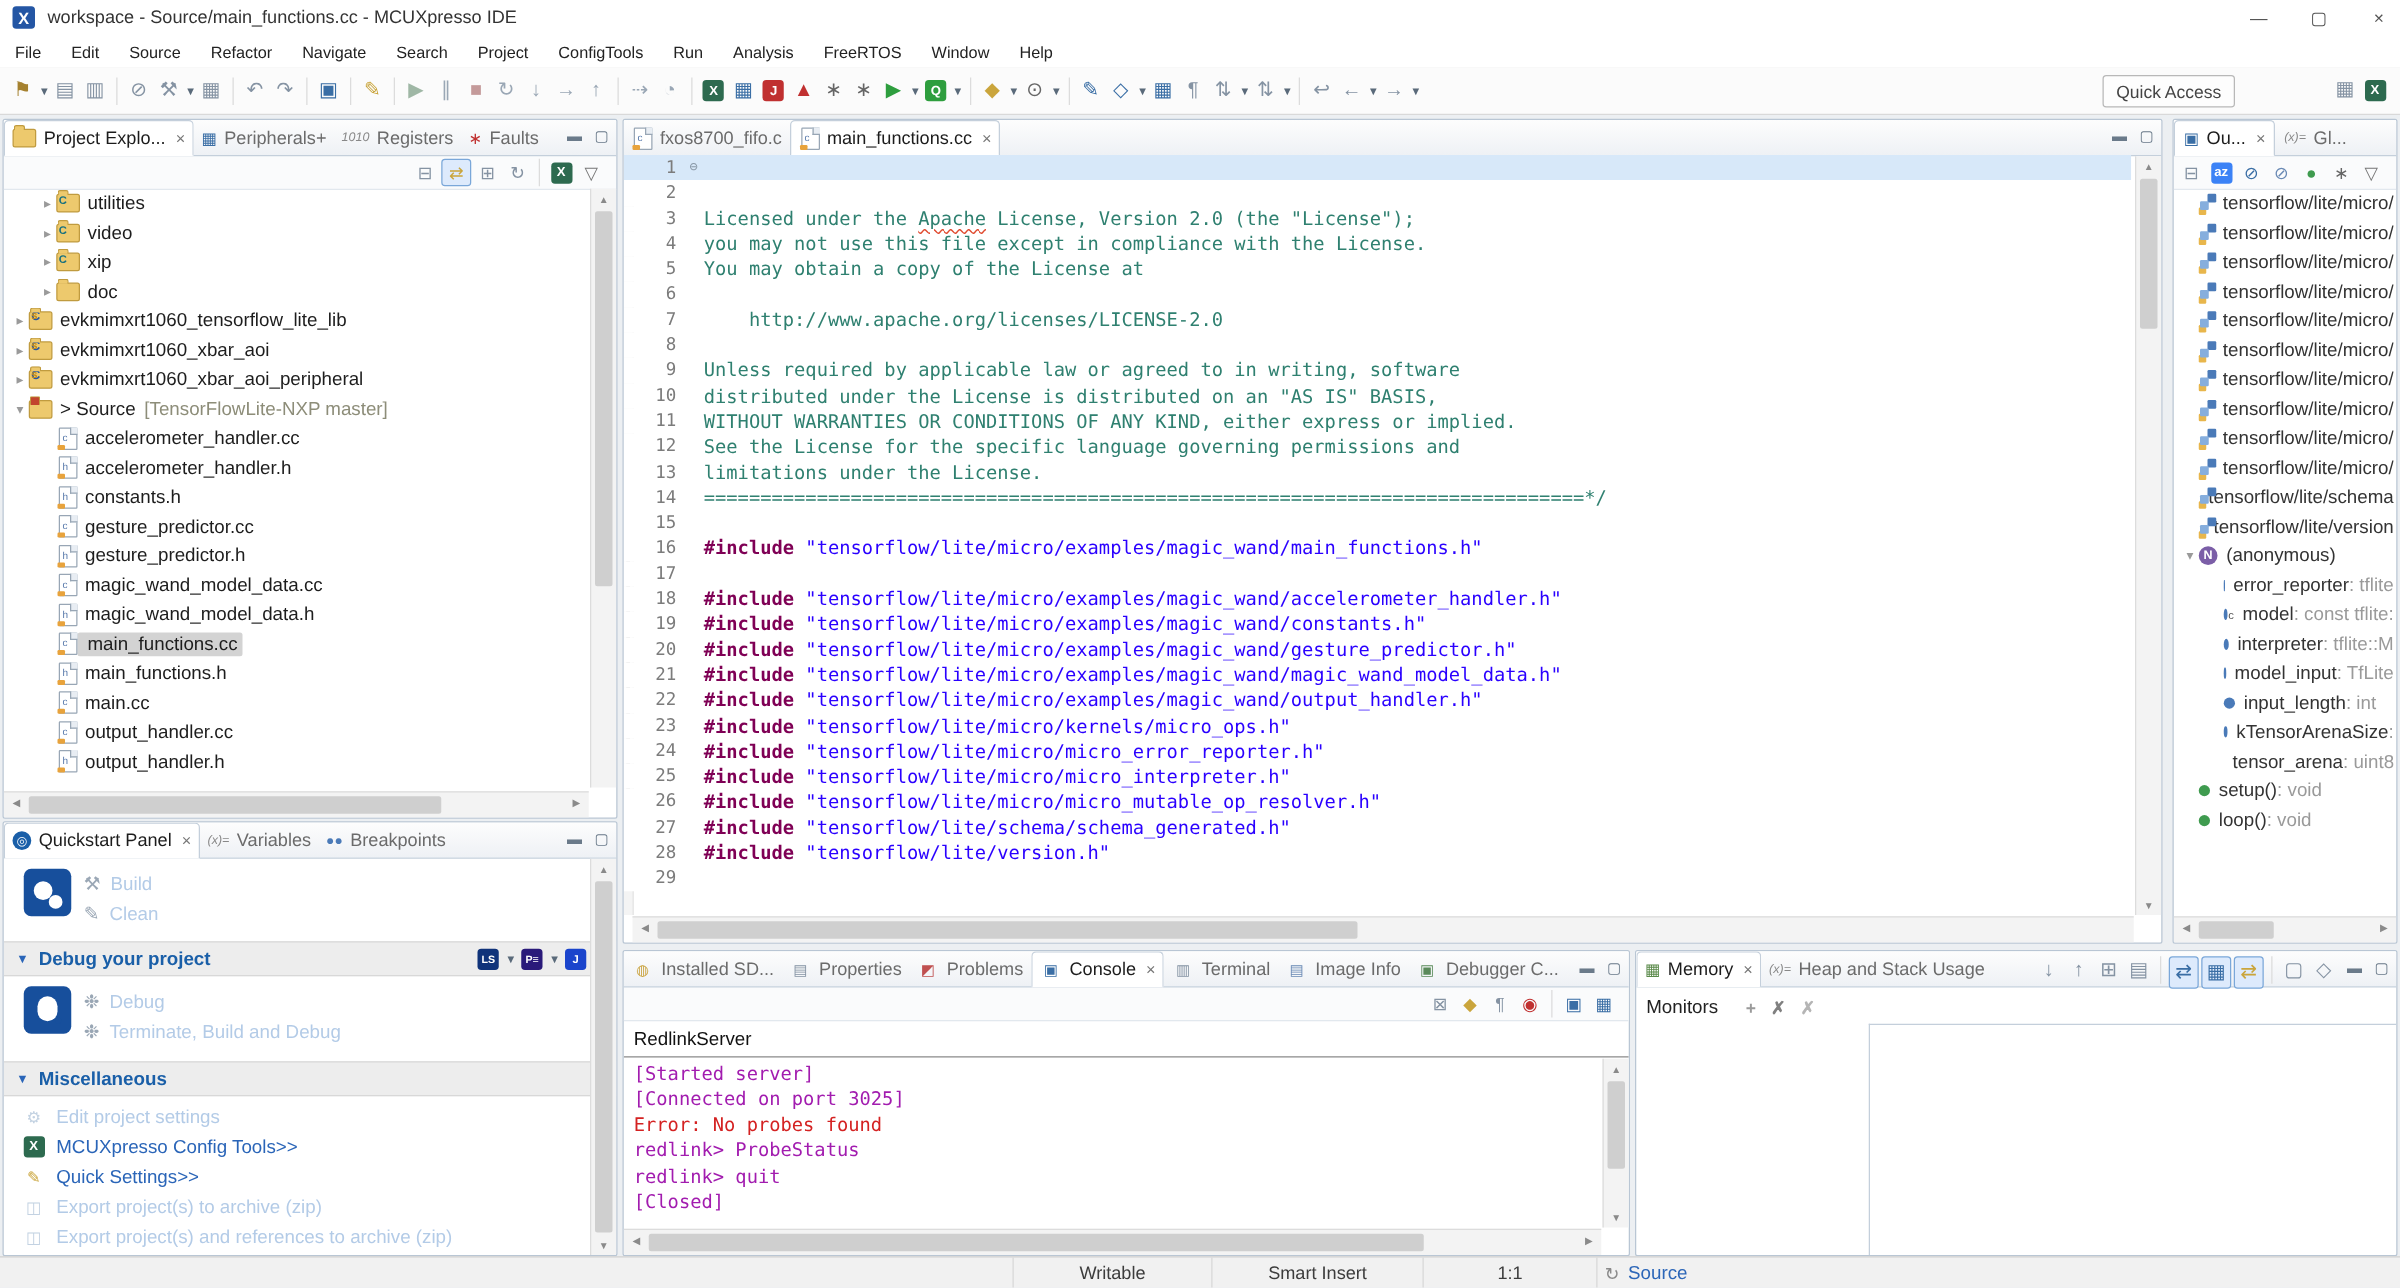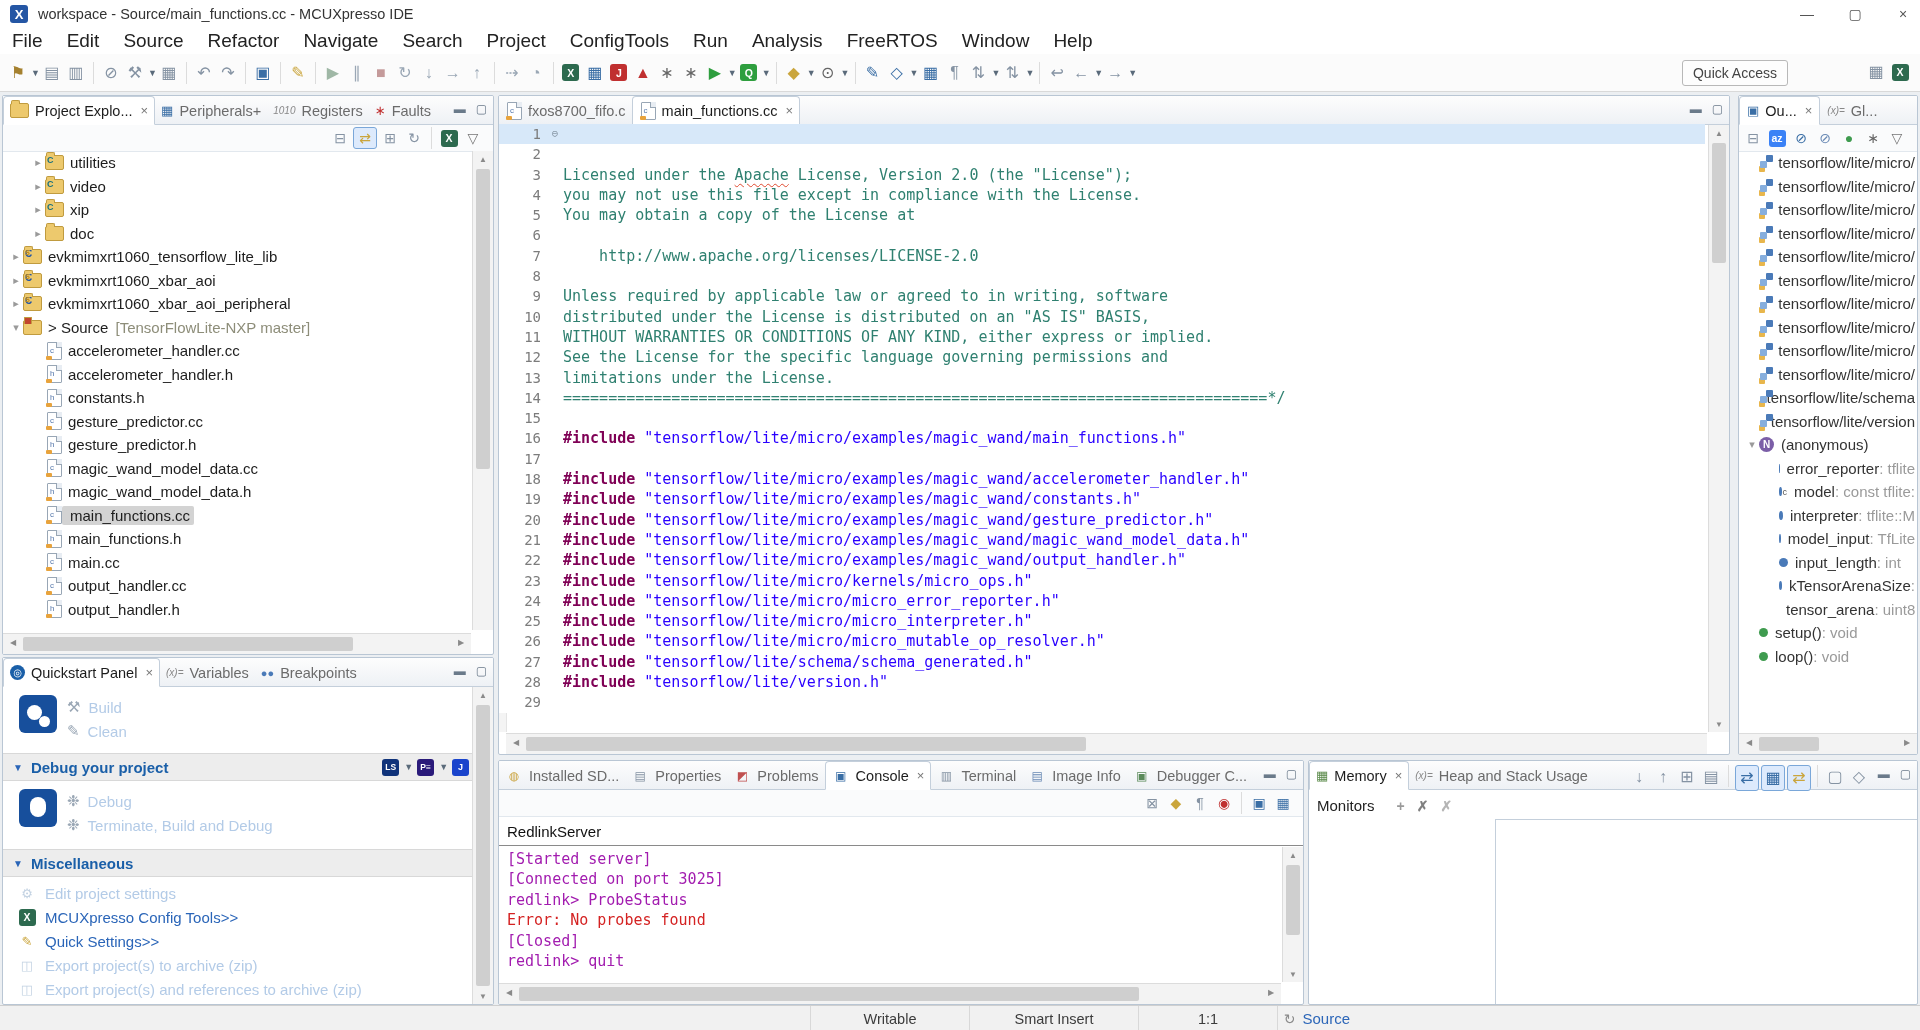--- a/index.html
+++ b/index.html
@@ -8,21 +8,21 @@
        -webkit-font-smoothing:antialiased}
   .abs{position:absolute}
   
   #titlebar{left:0;top:0;width:1920px;height:28px;background:#fff;border-bottom:1px solid #e3e3e3;display:flex;align-items:center}
   .app-ico{width:18px;height:18px;background:#2456a4;border-radius:3px;color:#fff;font-weight:bold;font-size:13px;
            display:flex;align-items:center;justify-content:center;margin:0 10px 0 10px}
   #titlebar .ttl{font-size:14.5px;color:#333}
   .winbtns{position:absolute;right:6px;top:0;height:28px;display:flex;align-items:center;gap:26px;color:#555;font-size:14px}
   .winbtns span{width:22px;text-align:center;cursor:default}
   #menubar{left:0;top:28px;width:1920px;height:26px;background:#fff;display:flex;align-items:center;border-bottom:1px solid #ececec}
-  #menubar .mi{padding:0 12px;color:#222;font-size:19px}
+  #menubar .mi{padding:0 12px;color:#222;font-size:13px}
   #toolbar{left:0;top:54px;width:1920px;height:38px;background:#fbfbfb;border-bottom:1px solid #d9d9d9;display:flex;align-items:center;padding-left:6px;box-sizing:border-box}
   .tbi{display:inline-flex;align-items:center;justify-content:center;min-width:22px;height:24px;font-size:16px;margin:0 1px;border-radius:3px}
   .tbi .g{line-height:1}
   .tbsep{width:1px;height:22px;background:#dcdcdc;margin:0 5px}
   .dd{font-size:9px;color:#5a6a7a;margin-left:1px}
   .badge{display:inline-flex;align-items:center;justify-content:center;width:17px;height:17px;border-radius:3px;color:#fff;font-weight:bold;font-size:10.5px}
   #qa{position:absolute;right:132px;top:60px;height:24px;border:1px solid #b8b8b8;border-radius:3px;background:#fdfdfd;
       display:flex;align-items:center;padding:0 10px;font-size:14px;color:#444}
   #tb-right{position:absolute;right:8px;top:60px;display:flex;align-items:center}
   
@@ -902,24 +902,24 @@
       </span>
       <span class="tbi">
         <span class="g" style="color: rgb(58, 110, 165);">▦</span>
       </span>
     </div>
   <div id="console-title">RedlinkServer</div>
   <div id="console-rule"></div>
   <div id="console-pre">
       <div class="cline blue">[Started server]</div>
       <div class="cline blue">[Connected on port 3025]</div>
+      <div class="cline red">Error: No probes found</div>
       <div class="cline blue">redlink&gt; ProbeStatus</div>
-      <div class="cline red">Error: No probes found</div>
+      <div class="cline blue">redlink&gt; quit</div>
       <div class="cline blue">[Closed]</div>
-      <div class="cline blue">redlink&gt; quit</div>
     </div>
   <div class="sbv" style="right:0;top:86px;bottom:22px">
     <span class="sb-a" style="top:0">▲</span>
     <span class="sb-a" style="bottom:0">▼</span>
     <div class="thumb" style="left:3px;right:3px;top:18px;height:70px"></div>
   </div>
   <div class="sbh" style="left:0;right:22px;bottom:0">
     <span class="sb-a" style="left:0">◀</span>
     <span class="sb-a" style="right:0">▶</span>
     <div class="thumb" style="top:3px;bottom:3px;left:20px;width:620px"></div>

